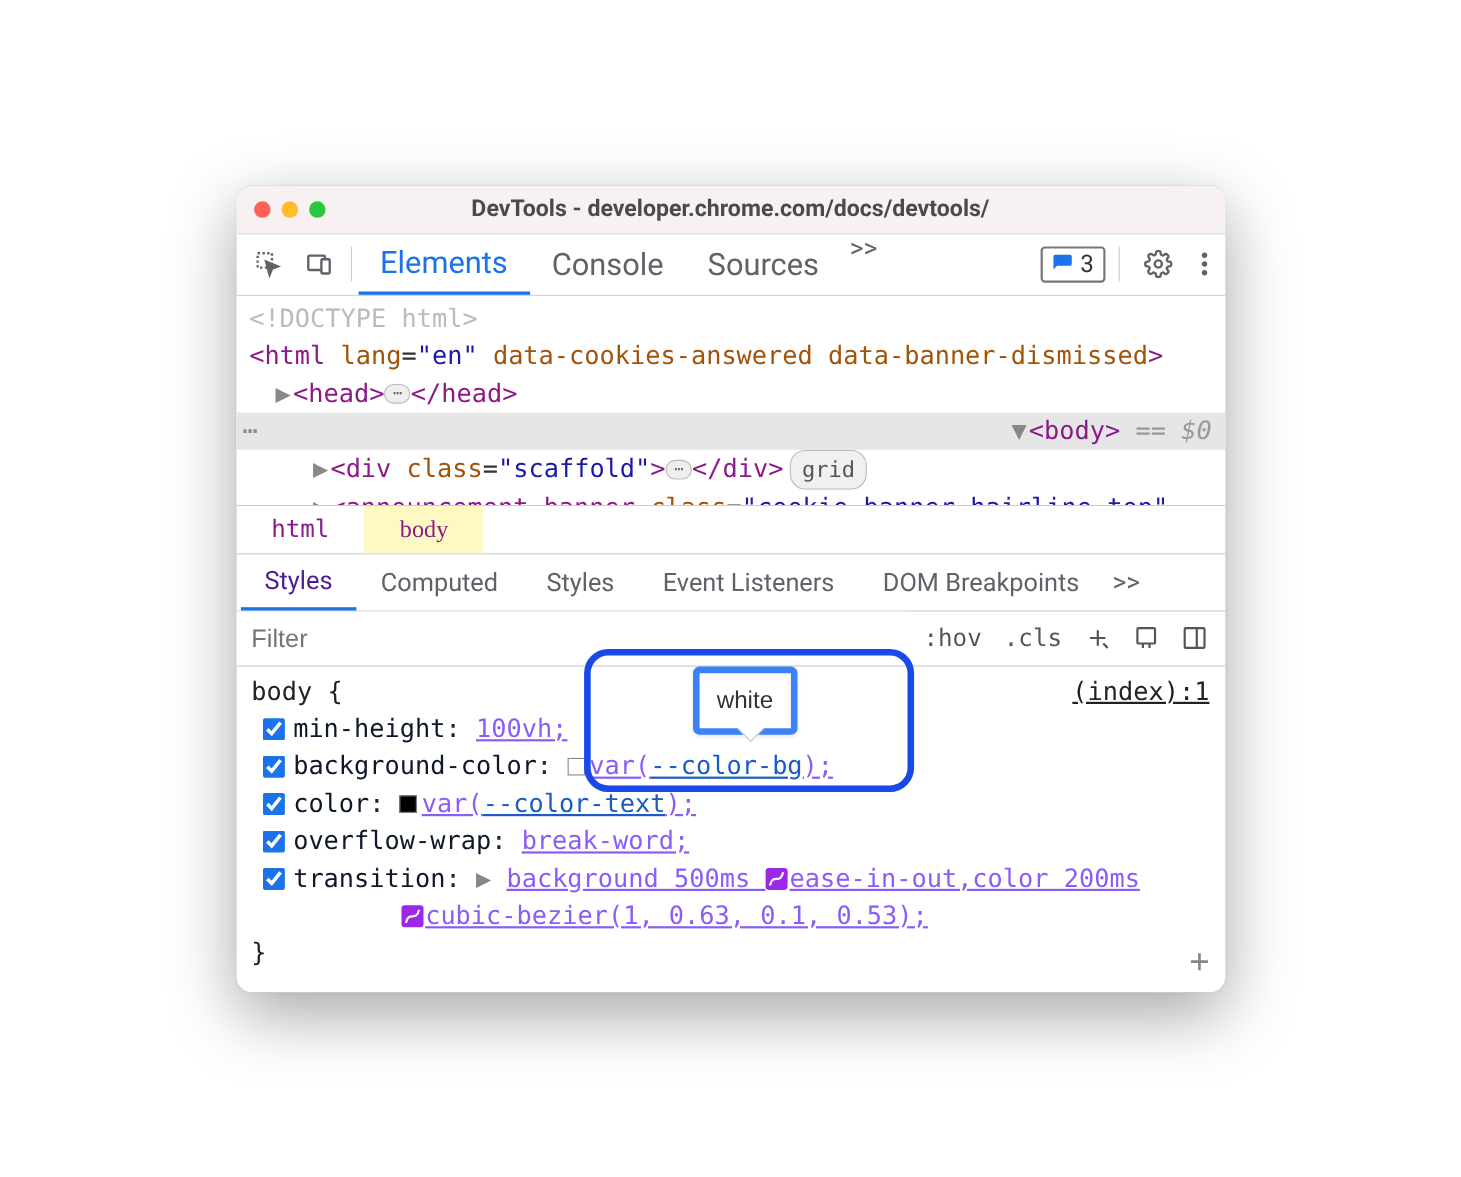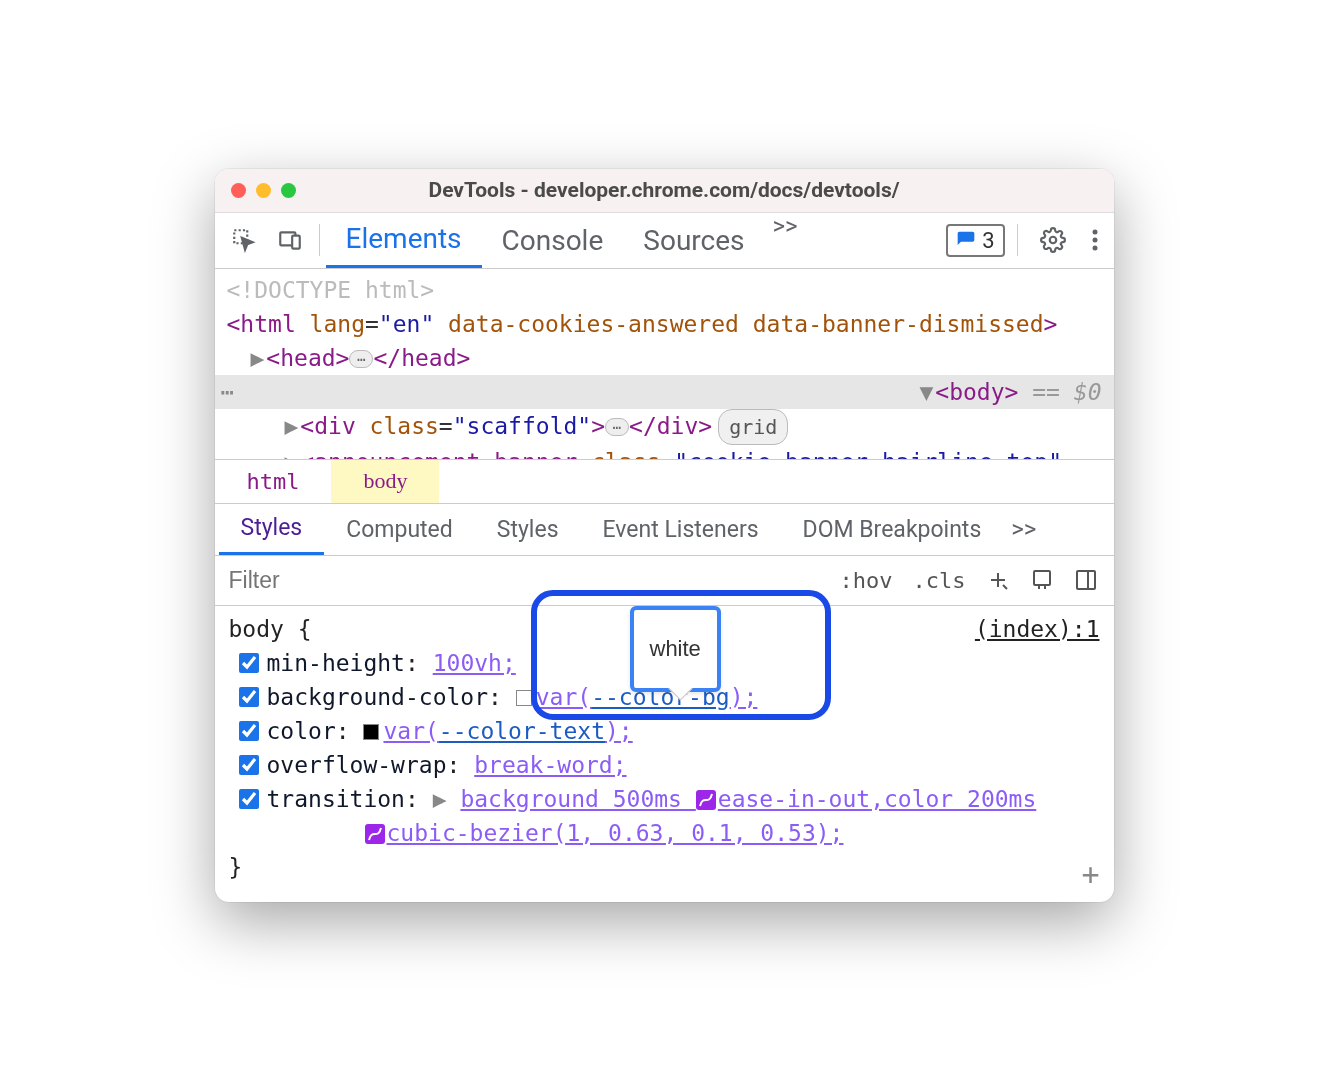--- a/index.html
+++ b/index.html
@@ -135,22 +135,22 @@
   align-items:center;justify-content:center;vertical-align:middle;margin-right:2px;
 }
 .bez-icon svg{width:14px;height:14px;}
 .play-caret{color:#888;}
 .highlight-box{
   position:absolute;border:6px solid #1949e6;border-radius:22px;
   left:316px;top:-16px;width:300px;height:130px;pointer-events:none;z-index:5;
 }
 .tooltip{
   position:absolute;left:415px;top:0px;z-index:6;
-  background:#fff;border:4px solid #3b82f6;border-radius:6px;
-  padding:22px 16px;font-size:22px;color:#333;box-shadow:0 2px 4px rgba(0,0,0,.1);
+  background:#fff;border:6px solid #3b82f6;border-radius:6px;
+  padding:8px 16px;font-size:22px;color:#333;box-shadow:0 2px 4px rgba(0,0,0,.1);
   font-family:-apple-system,BlinkMacSystemFont,sans-serif;
 }
 .tooltip::after{
   content:"";position:absolute;left:38px;bottom:-9px;width:16px;height:16px;
   background:#fff;border-right:1px solid #c6c6c6;border-bottom:1px solid #c6c6c6;
   transform:rotate(45deg);
 }
 .add-plus{position:absolute;right:14px;bottom:10px;font-size:30px;color:#888;}
 .prop-row.wrap2{padding-left:136px;}
 </style>

